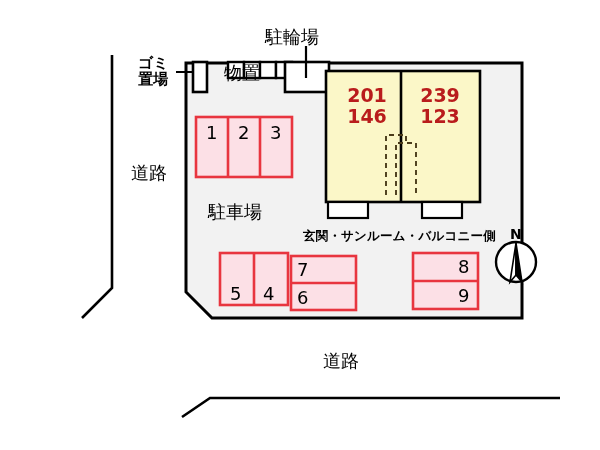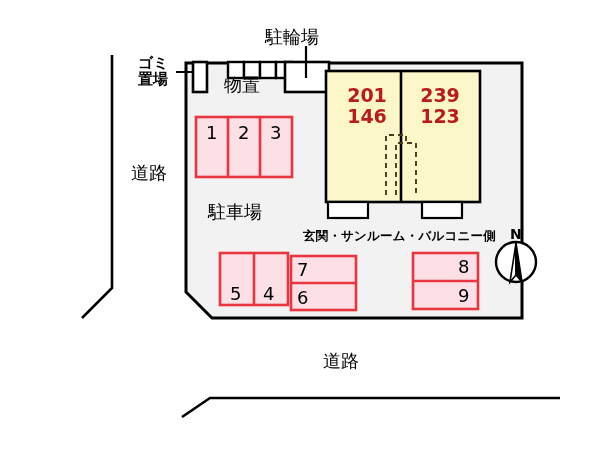--- a/index.html
+++ b/index.html
@@ -114,24 +114,24 @@
     </g>
 
     <g>
       <circle cx="516" cy="262" r="20" fill="#ffffff" stroke="#000000" stroke-width="2.4"></circle>
       <polygon points="516,243 510,282 516,275" fill="#ffffff" stroke="#000000" stroke-width="1.6"></polygon>
       <polygon points="516,243 522,282 516,275" fill="#000000" stroke="#000000" stroke-width="1.6"></polygon>
     </g>
 
   </svg>
 
-  <div class="lbl lbl-jp-sm" style="left:138px; top:56px; text-align:left;"><span>ゴミ
+  <div class="lbl lbl-jp-sm" style="left:138px; top:56px; text-align:center;"><span>ゴミ
 置場</span></div>
 
-  <div class="lbl lbl-jp" style="left:224px; top:76px;"><span>物置</span></div>
+  <div class="lbl lbl-jp" style="left:224px; top:64px;"><span>物置</span></div>
 
   <div class="lbl lbl-jp" style="left:265px; top:28px;"><span>駐輪場</span></div>
 
   <div class="lbl lbl-jp" style="left:208px; top:203px;"><span>駐車場</span></div>
 
   <div class="lbl lbl-jp" style="left:131px; top:164px;"><span>道路</span></div>
 
   <div class="lbl lbl-jp" style="left:323px; top:352px;"><span>道路</span></div>
 
   <div class="sideline" style="left:303px; top:228px;"><span>玄関・サンルーム・バルコニー側</span></div>

